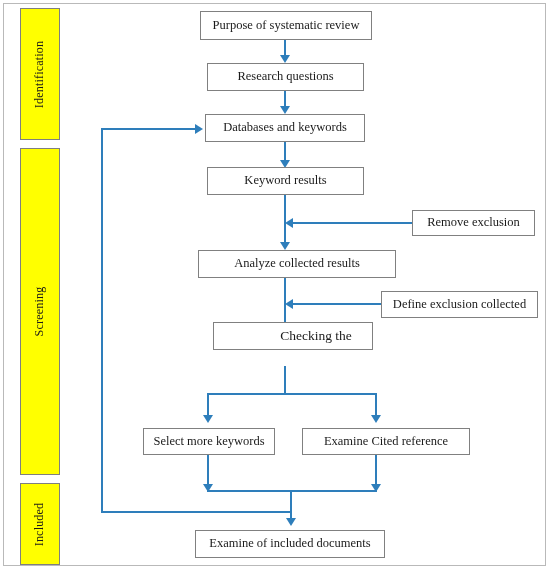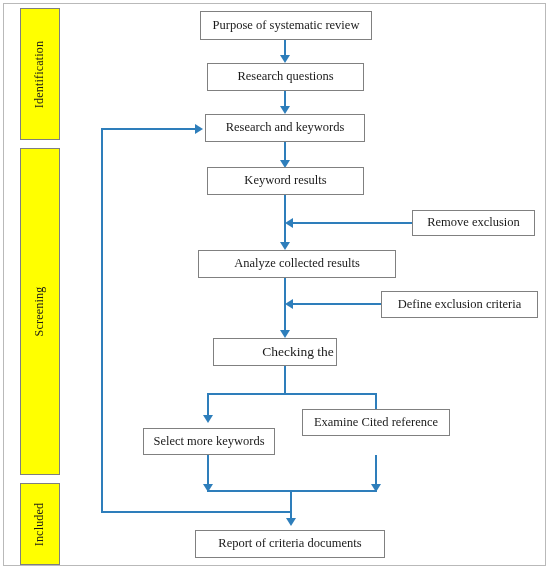--- a/index.html
+++ b/index.html
@@ -157,47 +157,47 @@
 
   <div class="node" style="left:200px; top:11px; width:172px; height:29px;">
     <span>Purpose of systematic review</span>
   </div>
 
   <div class="node" style="left:207px; top:63px; width:157px; height:28px;">
     <span>Research questions</span>
   </div>
 
   <div class="node" style="left:205px; top:114px; width:160px; height:28px;">
-    <span>Research and keywords</span>
+    <span>Databases and keywords</span>
   </div>
 
   <div class="node" style="left:207px; top:167px; width:157px; height:28px;">
     <span>Keyword results</span>
   </div>
 
   <div class="node" style="left:412px; top:210px; width:123px; height:26px;">
     <span>Remove exclusion</span>
   </div>
 
   <div class="node" style="left:198px; top:250px; width:198px; height:28px;">
     <span>Analyze collected results</span>
   </div>
 
   <div class="node" style="left:381px; top:291px; width:157px; height:27px;">
-    <span>Define exclusion criteria</span>
-  </div>
-
-  <div class="node big" style="left:213px; top:338px; width:124px; height:28px;padding-left:46px;">
+    <span>Define exclusion collected</span>
+  </div>
+
+  <div class="node big" style="left:213px; top:322px; width:160px; height:28px;padding-left:46px;">
     <span>Checking the</span>
   </div>
 
   <div class="node" style="left:143px; top:428px; width:132px; height:27px;">
     <span>Select more keywords</span>
   </div>
 
-  <div class="node" style="left:302px; top:409px; width:148px; height:27px;">
+  <div class="node" style="left:302px; top:428px; width:168px; height:27px;">
     <span>Examine Cited reference</span>
   </div>
 
   <div class="node" style="left:195px; top:530px; width:190px; height:28px;">
-    <span>Report of criteria documents</span>
+    <span>Examine of included documents</span>
   </div>
 </div>
 
 </body></html>

